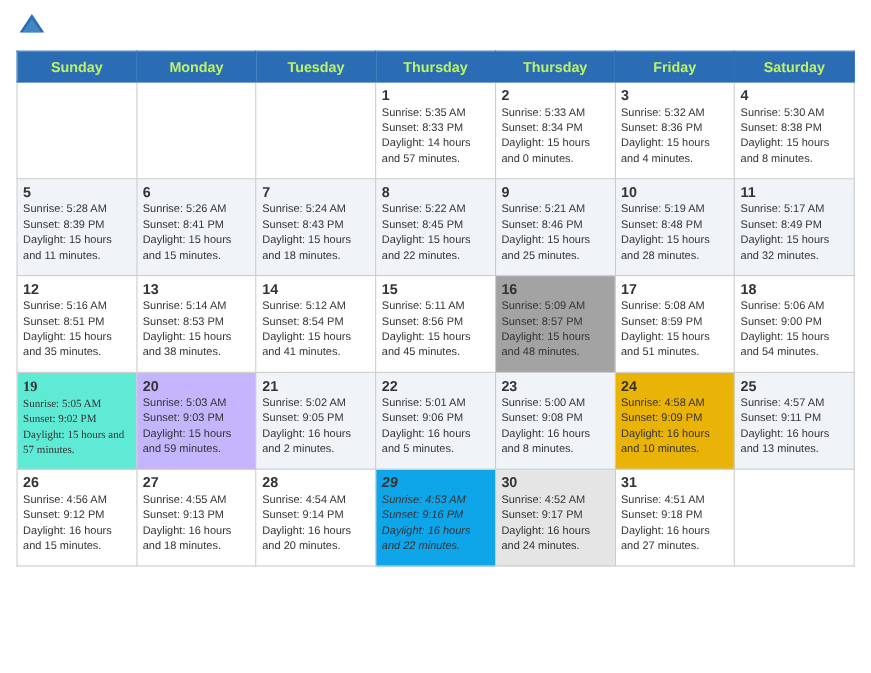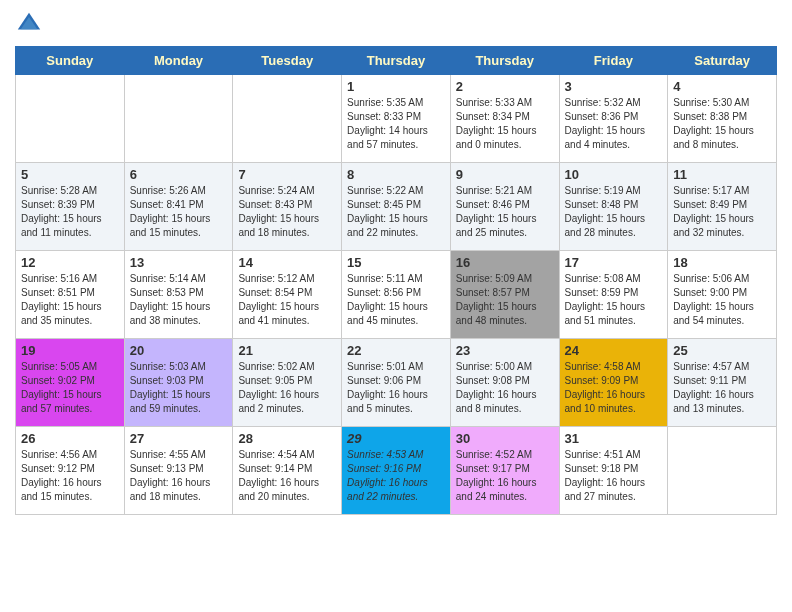--- a/index.html
+++ b/index.html
@@ -52,21 +52,21 @@
       font-size: 16px;
       color: #555;
     }
     table {
       width: 100%;
       border-collapse: collapse;
       table-layout: fixed;
     }
     .day-header {
       background: #2a6db5;
-      color: #fef9c3;
+      color: #bef264;
       text-align: center;
       padding: 6px 19px;
       font-size: 13px;
       font-weight: bold;
       border: 1px solid #2a6db5;
     }
     td {
       border: 1px solid #ccc;
       vertical-align: top;
       padding: 4px 5px;
@@ -202,21 +202,21 @@
         <td style="background: rgb(255, 255, 255);">
           <div class="date-num">17</div>
           <div class="cell-info">Sunrise: 5:08 AM<br>Sunset: 8:59 PM<br>Daylight: 15 hours and 51 minutes.</div>
         </td>
         <td style="background: rgb(255, 255, 255);">
           <div class="date-num">18</div>
           <div class="cell-info">Sunrise: 5:06 AM<br>Sunset: 9:00 PM<br>Daylight: 15 hours and 54 minutes.</div>
         </td>
       </tr>
       <tr>
-        <td style="background: #d946ef;">
+        <td style="background: #5eead4; font-family: Liberation Serif, serif;">
           <div class="date-num">19</div>
           <div class="cell-info">Sunrise: 5:05 AM<br>Sunset: 9:02 PM<br>Daylight: 15 hours and 57 minutes.</div>
         </td>
         <td style="background: #c4b5fd;">
           <div class="date-num">20</div>
           <div class="cell-info">Sunrise: 5:03 AM<br>Sunset: 9:03 PM<br>Daylight: 15 hours and 59 minutes.</div>
         </td>
         <td style="background: rgb(240, 244, 248);">
           <div class="date-num">21</div>
           <div class="cell-info">Sunrise: 5:02 AM<br>Sunset: 9:05 PM<br>Daylight: 16 hours and 2 minutes.</div>
@@ -248,21 +248,21 @@
           <div class="cell-info">Sunrise: 4:55 AM<br>Sunset: 9:13 PM<br>Daylight: 16 hours and 18 minutes.</div>
         </td>
         <td style="background: rgb(255, 255, 255);">
           <div class="date-num">28</div>
           <div class="cell-info">Sunrise: 4:54 AM<br>Sunset: 9:14 PM<br>Daylight: 16 hours and 20 minutes.</div>
         </td>
         <td style="background: #0ea5e9; font-style: italic;">
           <div class="date-num">29</div>
           <div class="cell-info">Sunrise: 4:53 AM<br>Sunset: 9:16 PM<br>Daylight: 16 hours and 22 minutes.</div>
         </td>
-        <td style="background: #f0abfc;">
+        <td style="background: #e5e5e5;">
           <div class="date-num">30</div>
           <div class="cell-info">Sunrise: 4:52 AM<br>Sunset: 9:17 PM<br>Daylight: 16 hours and 24 minutes.</div>
         </td>
         <td style="background: rgb(255, 255, 255);">
           <div class="date-num">31</div>
           <div class="cell-info">Sunrise: 4:51 AM<br>Sunset: 9:18 PM<br>Daylight: 16 hours and 27 minutes.</div>
         </td>
         <td style="background: rgb(255, 255, 255);"></td>
       </tr>
     </tbody>

